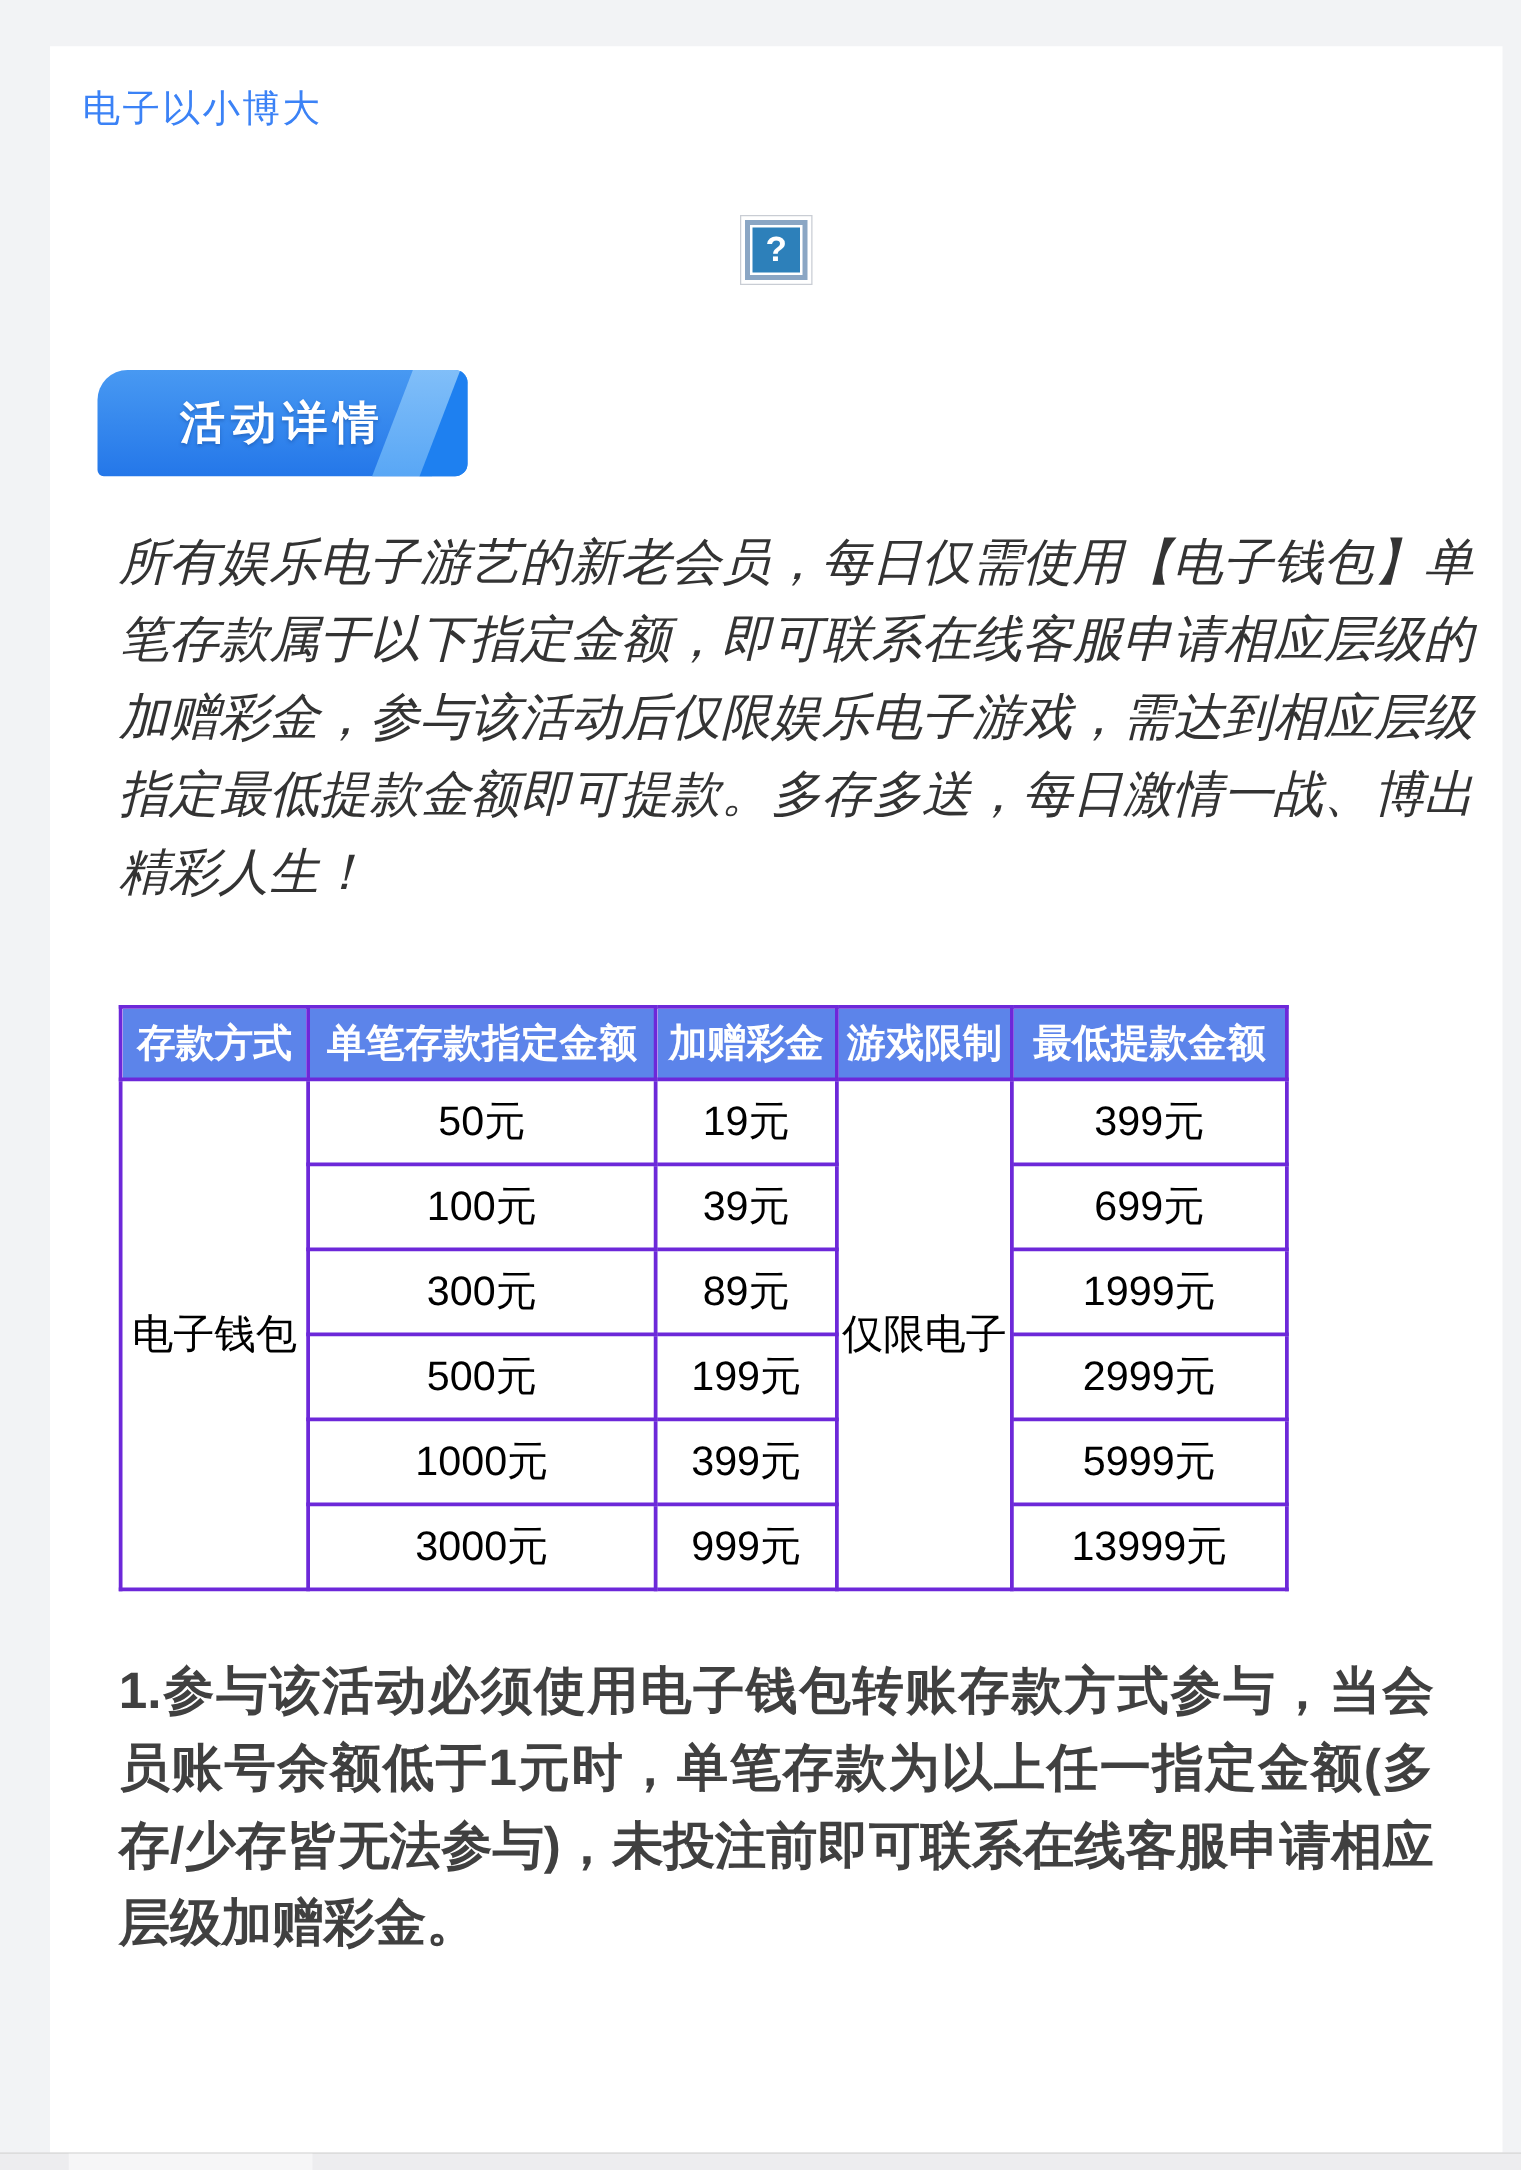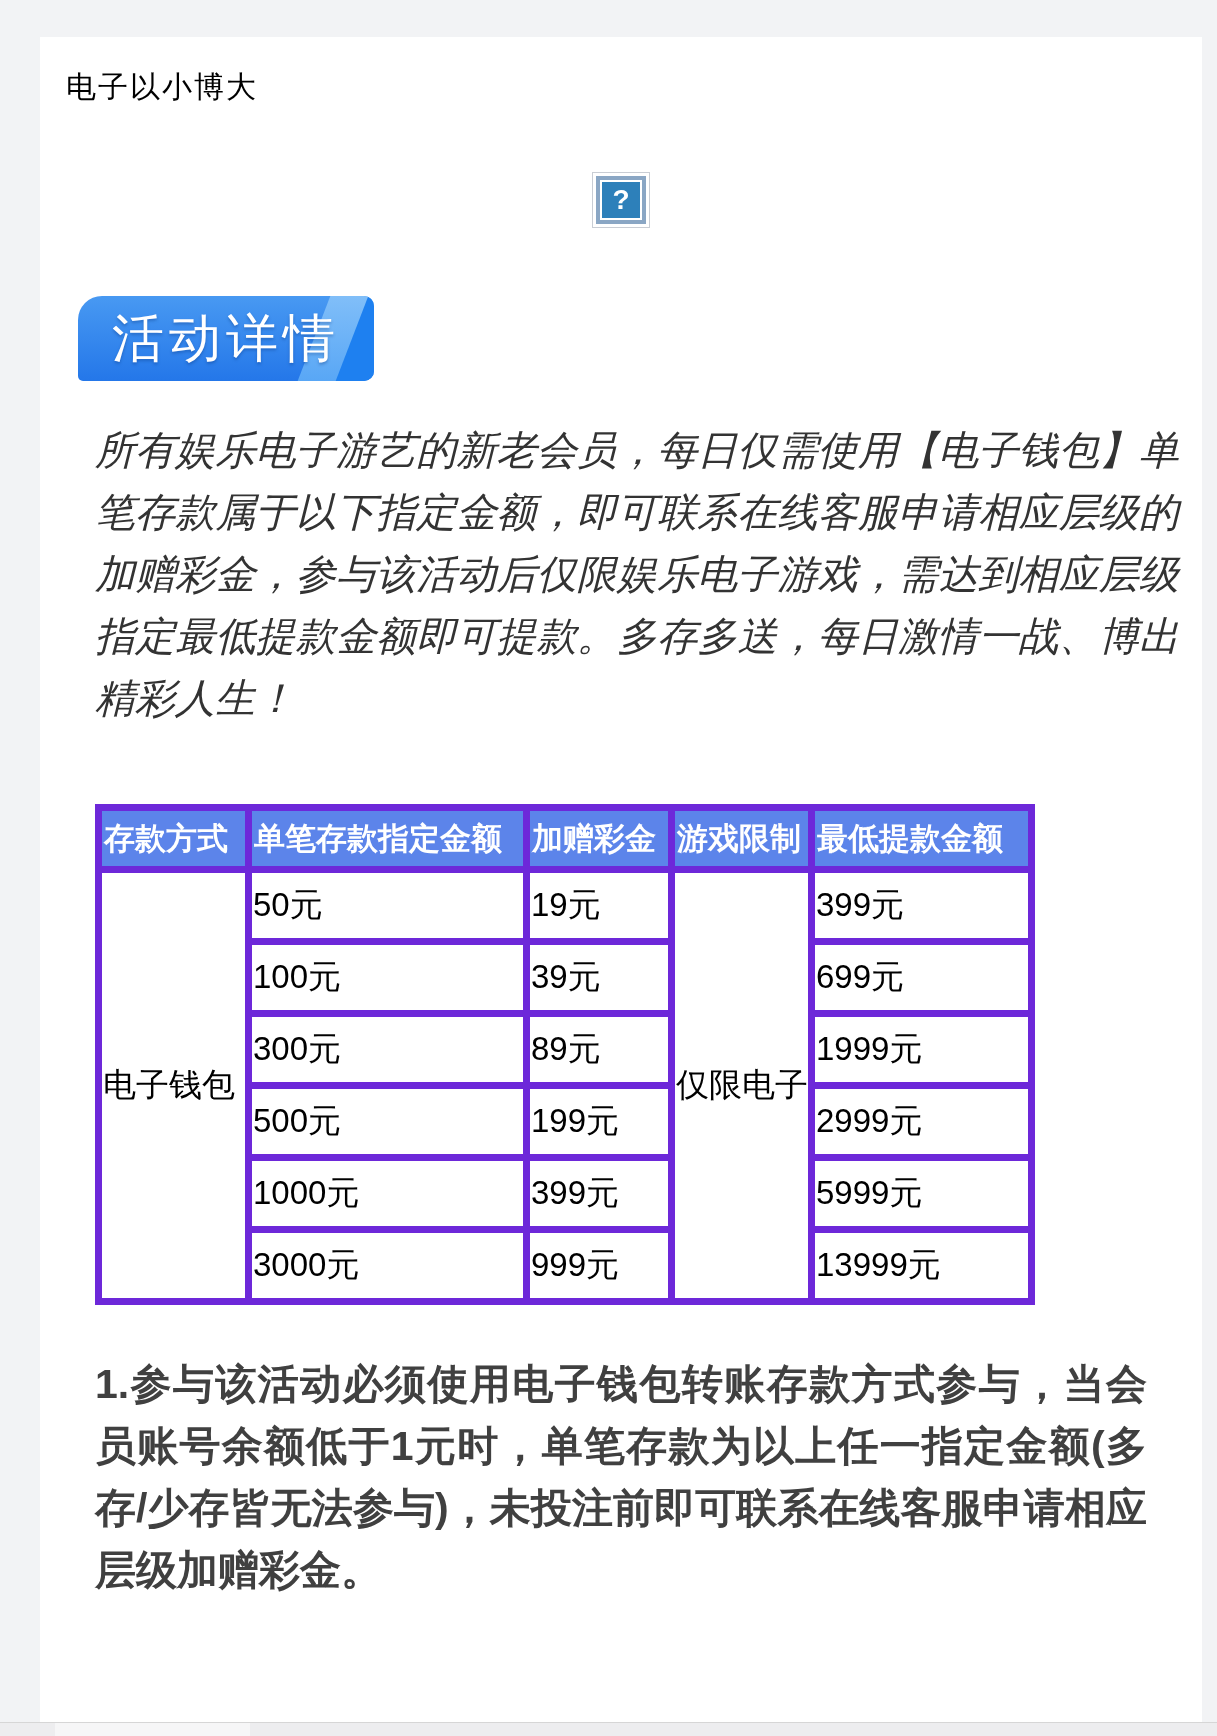--- a/index.html
+++ b/index.html
@@ -11,21 +11,21 @@
   }
   .card{
     position:absolute;left:40px;top:37px;
     width:1162px;height:1686px;
     background:#ffffff;
   }
   .page-title{
     display:block;
     margin:30px 0 0 26px;
     font-size:30px;
-    color:#000000;
+    color:#3b82f6;
     text-decoration:none;
     letter-spacing:2px;
   }
   .img-wrap{ text-align:center; margin-top:64px; height:62px; }
   .broken-img{
     display:inline-block;
     border:1px solid #c9cdd4;
     background:#fff;
     padding:3px;
     vertical-align:top;
@@ -65,21 +65,21 @@
     position:absolute;
     right:12px;top:-10px;bottom:-10px;width:48px;
     background:linear-gradient(180deg,#85c1f9 0%,#54a4f5 100%);
     transform:skewX(-21deg);
   }
   .banner-details{ margin-top:62px; }
   .banner-rules{ margin-top:76px; }
   .banner-label{
     position:relative;z-index:2;
     color:#ffffff;
-    font-size:52px;font-weight:normal;
+    font-size:36px;font-weight:bold;
     letter-spacing:5px;
     text-shadow:0 2px 3px rgba(10,50,120,.35);
   }
   .desc{
     margin:38px 23px 0 55px;
     font-size:40px;
     line-height:62px;
     color:#333333;
     text-align:justify;
     font-style:italic;
@@ -89,22 +89,22 @@
     border-collapse:collapse;
     table-layout:fixed;
     width:933px;
   }
   .promo-table col.c1{width:150px;}
   .promo-table col.c2{width:278px;}
   .promo-table col.c3{width:145px;}
   .promo-table col.c4{width:140px;}
   .promo-table col.c5{width:220px;}
   .promo-table th,.promo-table td{
-    border:7px solid #6d28d9;
-    text-align:left;
+    border:3px solid #6d28d9;
+    text-align:center;
     vertical-align:middle;
     overflow:hidden;
     white-space:nowrap;
   }
   .promo-table th{
     background:#5c84ea;
     color:#ffffff;
     font-size:31px;font-weight:bold;
     height:55px;
     padding:0 2px;

